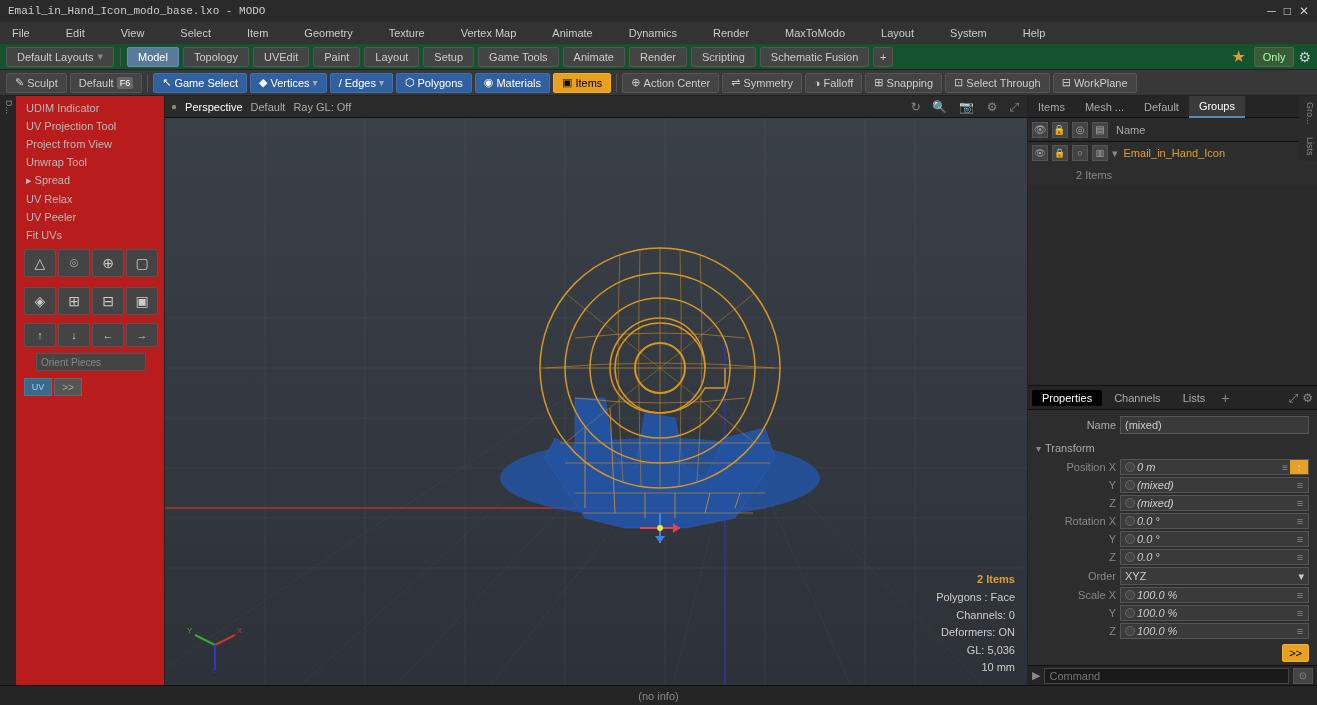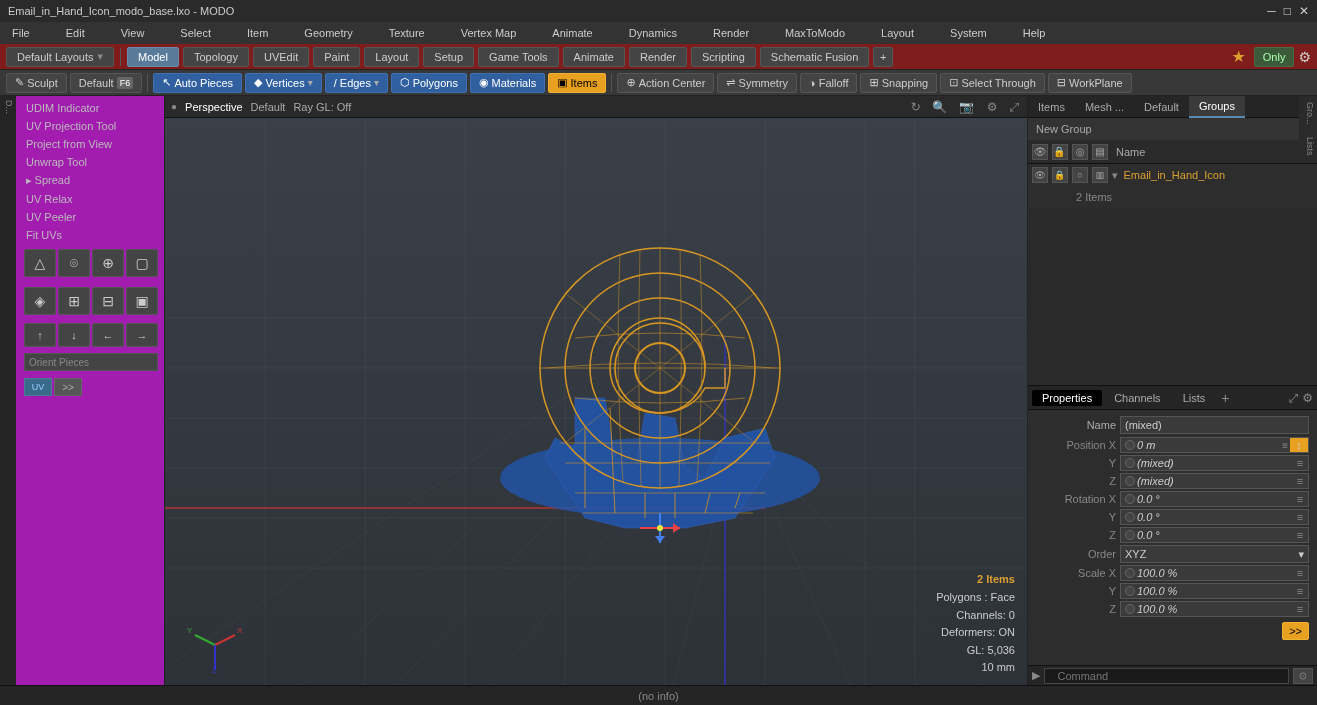--- a/index.html
+++ b/index.html
@@ -1,56 +1,56 @@
 <!DOCTYPE html>
 <html><head>
   <meta charset="utf-8">
   <style>
     * { box-sizing: border-box; margin: 0; padding: 0; }
     body { background: #3a3a3a; color: #ccc; font-family: 'Segoe UI', Arial, sans-serif; font-size: 11px; width: 1317px; height: 705px; overflow: hidden; }
     
     
     .title-bar { background: #2a2a2a; height: 22px; display: flex; align-items: center; justify-content: space-between; padding: 0 8px; }
     .title-bar-left { display: flex; align-items: center; gap: 6px; }
-    .title-text { color: #ccc; font-size: 11px; }
+    .title-text { color: #ccc; font-size: 11px; font-family: Liberation Mono, monospace; }
     .title-controls { display: flex; gap: 8px; }
     .title-btn { color: #ccc; cursor: pointer; font-size: 12px; }
     
     
     .menu-bar { background: #333; height: 22px; display: flex; align-items: center; padding: 0 4px; gap: 20px; }
     .menu-item { color: #ccc; padding: 2px 8px; font-size: 11px; cursor: pointer; border-radius: 2px; }
     
     
-    .toolbar-1 { background: #7f1d1d; height: 26px; display: flex; align-items: center; padding: 0 6px; gap: 4px; border-bottom: 1px solid #222; }
+    .toolbar-1 { background: #14532d; height: 26px; display: flex; align-items: center; padding: 0 6px; gap: 4px; border-bottom: 1px solid #222; }
     .tb-btn { background: #444; border: 1px solid #555; color: #ccc; padding: 2px 10px; font-size: 11px; cursor: pointer; border-radius: 2px; height: 20px; display: flex; align-items: center; }
     .tb-btn.active { background: #5a7a9a; border-color: #6a8aaa; color: #fff; }
     .tb-separator { width: 1px; background: #555; height: 18px; margin: 0 2px; }
     .tb-plus { background: #444; border: 1px solid #555; color: #ccc; width: 20px; height: 20px; display: flex; align-items: center; justify-content: center; cursor: pointer; border-radius: 2px; }
     .tb-spacer { flex: 1; }
     .tb-only { background: #3a5a3a; border: 1px solid #4a6a4a; color: #afa; padding: 2px 8px; font-size: 11px; cursor: pointer; border-radius: 2px; height: 20px; display: flex; align-items: center; }
     .tb-gear { color: #ccc; cursor: pointer; font-size: 14px; }
     
     
     .toolbar-2 { background: #383838; height: 26px; display: flex; align-items: center; padding: 0 6px; gap: 3px; border-bottom: 1px solid #222; }
     .tool-btn { background: #444; border: 1px solid #555; color: #ccc; padding: 2px 8px; font-size: 11px; cursor: pointer; border-radius: 2px; height: 20px; display: flex; align-items: center; gap: 3px; }
     .tool-btn.active { background: #e8a020; border-color: #f0b030; color: #000; }
     .tool-btn.blue { background: #3060a0; border-color: #4070b0; color: #fff; }
     
     
     .main-layout { display: flex; height: calc(705px - 22px - 22px - 26px - 26px - 20px); }
     
     
-    .left-panel { width: 165px; background: #a21caf; border-right: 1px solid #222; display: flex; flex-direction: column; }
+    .left-panel { width: 165px; background: #b91c1c; border-right: 1px solid #222; display: flex; flex-direction: column; }
     .left-tools { padding: 4px; display: flex; flex-direction: column; gap: 2px; flex: 1; }
     .left-tool-item { color: #bbb; padding: 2px 6px; cursor: pointer; font-size: 11px; border-radius: 2px; }
     .icon-grid { display: grid; grid-template-columns: repeat(4, 1fr); gap: 2px; padding: 4px; }
     .icon-btn { background: #444; border: 1px solid #555; width: 32px; height: 28px; display: flex; align-items: center; justify-content: center; cursor: pointer; border-radius: 2px; color: #ccc; font-size: 14px; }
     .icon-row { display: flex; gap: 2px; padding: 2px 4px; }
     .arrow-btn { background: #444; border: 1px solid #555; flex: 1; height: 24px; display: flex; align-items: center; justify-content: center; cursor: pointer; border-radius: 2px; color: #ccc; }
-    .orient-bar { background: #444; border: 1px solid #555; margin: 2px 4px; height: 18px; color: #888; font-size: 10px; display: flex; align-items: center; padding: 0 4px; }
+    .orient-bar { background: #444; border: 1px solid #555; margin: 2px 16px; height: 18px; color: #888; font-size: 10px; display: flex; align-items: center; padding: 0 4px; }
     .uv-btn { background: #3a6a8a; border: 1px solid #4a7a9a; color: #9cf; height: 18px; width: 28px; display: flex; align-items: center; justify-content: center; font-size: 9px; cursor: pointer; margin: 2px 0; }
     .expand-btn { background: #555; border: 1px solid #666; color: #aaa; height: 18px; width: 28px; display: flex; align-items: center; justify-content: center; font-size: 10px; cursor: pointer; }
     .left-panel-row { display: flex; align-items: center; gap: 2px; padding: 1px 4px; }
     .vert-tabs { display: flex; flex-direction: column; width: 18px; background: #2a2a2a; font-size: 9px; color: #888; }
     .vert-tab { writing-mode: vertical-rl; text-orientation: mixed; padding: 4px 2px; cursor: pointer; color: #888; font-size: 9px; }
     
     
     .viewport { flex: 1; background: #3a3f45; position: relative; overflow: hidden; }
     .viewport-toolbar { background: #2a2a2a; height: 22px; display: flex; align-items: center; padding: 0 6px; gap: 8px; border-bottom: 1px solid #111; }
     .vp-label { color: #aaa; font-size: 11px; }
@@ -97,21 +97,21 @@
     .prop-row-label { color: #888; font-size: 11px; width: 80px; text-align: right; }
     .prop-field { background: #3a3a3a; border: 1px solid #555; flex: 1; height: 16px; display: flex; align-items: center; padding: 0 4px; position: relative; }
     .prop-field-value { color: #ccc; font-size: 11px; flex: 1; font-style: italic; }
     .prop-field-dot { width: 10px; height: 10px; border-radius: 50%; background: #444; border: 1px solid #666; margin-right: 2px; }
     .prop-field-bar { position: absolute; right: 0; top: 0; bottom: 0; width: 18px; background: #e8a020; display: flex; align-items: center; justify-content: center; }
     .order-select { background: #3a3a3a; border: 1px solid #555; color: #ccc; font-size: 11px; flex: 1; height: 18px; padding: 0 4px; display: flex; align-items: center; justify-content: space-between; }
     
     
     .command-bar { background: #252525; height: 20px; display: flex; align-items: center; padding: 0 4px; gap: 4px; border-top: 1px solid #111; }
     .cmd-label { color: #888; font-size: 11px; }
-    .cmd-input { background: #1a1a1a; border: 1px solid #444; color: #ccc; font-size: 11px; flex: 1; height: 16px; padding: 0 12px; }
+    .cmd-input { background: #1a1a1a; border: 1px solid #444; color: #ccc; font-size: 11px; flex: 1; height: 16px; padding: 0 4px; }
     .cmd-btn { background: #444; border: 1px solid #555; color: #888; width: 20px; height: 16px; display: flex; align-items: center; justify-content: center; cursor: pointer; font-size: 10px; }
     
     
     .model-svg { opacity: 0.9; }
 
     
     .status-bar { background: #252525; height: 20px; display: flex; align-items: center; padding: 0 8px; border-top: 1px solid #111; }
     .status-text { color: #888; font-size: 11px; flex: 1; text-align: center; }
 
     
@@ -181,21 +181,21 @@
     <span>✎</span>
     <span>Sculpt</span>
   </div>
   <div class="tool-btn">
     <span>Default</span>
     <span style="background:#666; color:#fff; font-size:9px; padding:1px 3px; border-radius:2px;">F6</span>
   </div>
   <div class="tb-separator"></div>
   <div class="tool-btn blue">
     <span>↖</span>
-    <span>Auto Pieces</span>
+    <span>Game Select</span>
   </div>
   <div class="tool-btn blue">
     <span>◆</span>
     <span>Vertices</span>
     <span style="color:#aaa; font-size:10px;">▾</span>
   </div>
   <div class="tool-btn blue">
     <span>/</span>
     <span>Edges</span>
     <span style="color:#aaa; font-size:10px;">▾</span>
@@ -416,21 +416,20 @@
     <div class="right-top">
       <div class="right-tabs">
         <div class="right-tab">Items</div>
         <div class="right-tab">Mesh ...</div>
         <div class="right-tab">Default</div>
         <div class="right-tab active">Groups</div>
         <div class="right-tab-spacer"></div>
         <span class="right-tab-icon">⤢</span>
       </div>
 
-      <div class="new-group-bar">New Group</div>
 
       <div class="items-list-header">
         <div class="list-icon">👁</div>
         <div class="list-icon">🔒</div>
         <div class="list-icon">◎</div>
         <div class="list-icon">▤</div>
         <div class="name-header">Name</div>
       </div>
 
       <div class="item-row">
@@ -467,20 +466,23 @@
 
       <div class="prop-content">
 
         <div class="prop-name-row">
           <span class="prop-label">Name</span>
           <div class="prop-value">
             <span>(mixed)</span>
           </div>
         </div>
 
+        <div class="prop-section">
+          <div class="prop-section-title">Transform</div>
+        </div>
 
         <div class="prop-row">
           <span class="prop-row-label">Position X</span>
           <div class="prop-field">
             <div class="prop-field-dot"></div>
             <span class="prop-field-value">0 m</span>
             <div class="prop-field-bar" style="background:#e8a020;">↕</div>
             <div style="position:absolute;right:20px;top:0;bottom:0;display:flex;align-items:center;">
                 <span style="color:#888;font-size:10px;">≡</span>
               </div>

